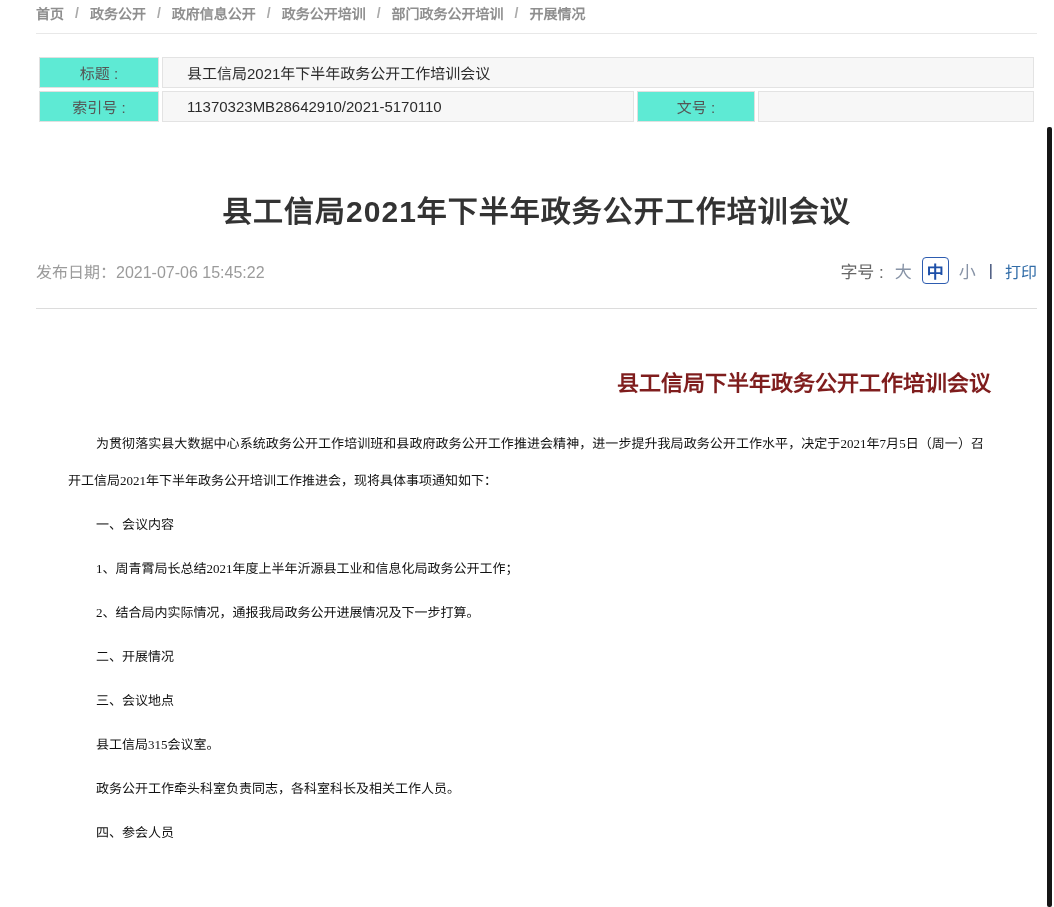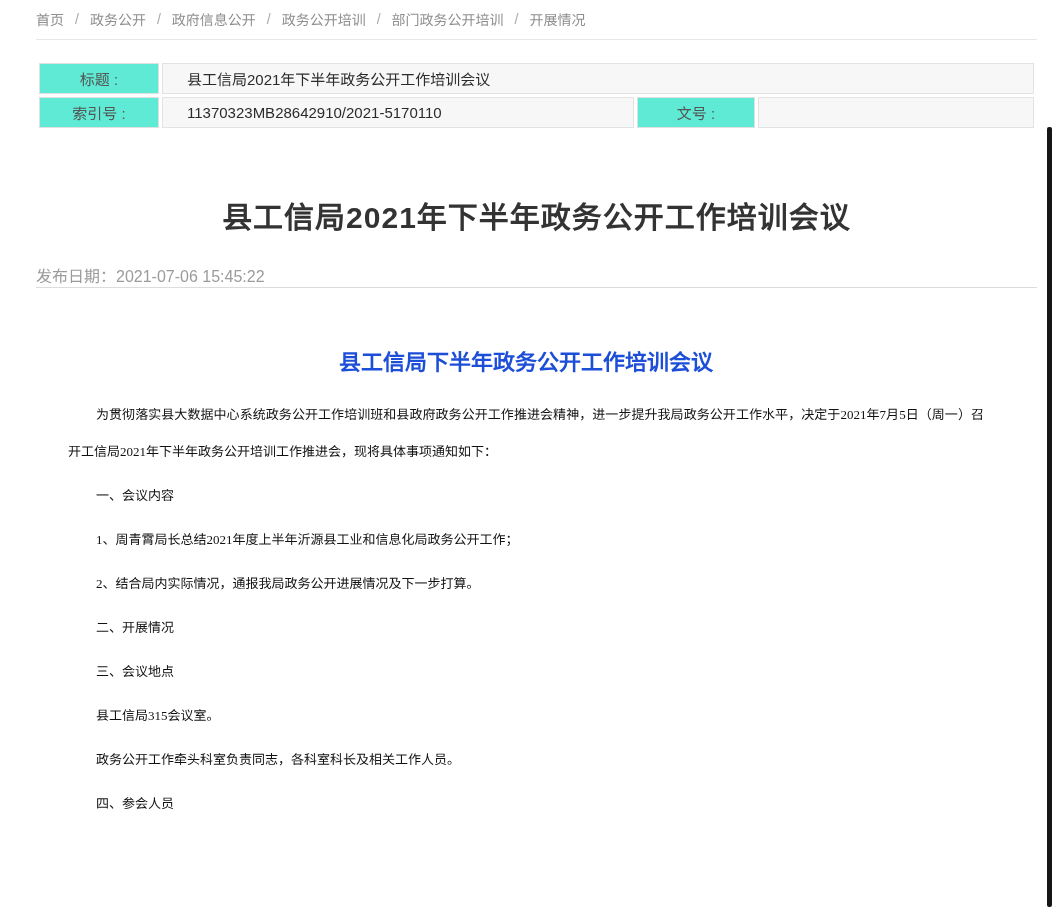--- a/index.html
+++ b/index.html
@@ -6,22 +6,22 @@
   body{
     width:1054px;height:907px;overflow:hidden;background:#ffffff;
     font-family:"Liberation Sans","DejaVu Sans",sans-serif;
     position:relative;
   }
   .page{padding:0 17px 0 36px;}
 
   
   .breadcrumb{
     display:flex;align-items:center;gap:11px;
-    padding:9px 0 10px 0;border-bottom:1px solid #e8e8e8;
-    font-size:14px;color:#999;
+    padding:3px 0 10px 0;border-bottom:1px solid #e8e8e8;
+    font-size:14px;color:#999;font-weight:bold;
   }
   .breadcrumb a{color:#8f8f8f;text-decoration:none;cursor:pointer;}
   .breadcrumb .sep{color:#aaa;}
 
   
   table.meta{
     width:100%;border-collapse:separate;border-spacing:3px;
     margin-top:20px;table-layout:fixed;
   }
   table.meta td{
@@ -39,42 +39,42 @@
   
   h1.doc-title{
     margin:62px 0 0 0;text-align:center;
     font-size:30px;font-weight:700;color:#333;
     letter-spacing:1px;
   }
 
   
   .info-row{
     display:flex;justify-content:space-between;align-items:center;
-    margin-top:26px;padding-bottom:0;border-bottom:1px solid #dcdcdc;
+    margin-top:26px;padding-bottom:24px;border-bottom:1px solid #dcdcdc;
   }
   .pub-date{font-size:16px;color:#9b9b9b;}
   .tools{display:flex;align-items:center;font-size:17px;color:#666;}
   .tools .fs-label{color:#666;margin-right:6px;}
   .tools a{text-decoration:none;cursor:pointer;}
   .tools .size-btn{color:#8793a6;margin:0 5px;}
   .tools .size-btn.active{
     color:#1d4fa8;border:1px solid #2d5cb0;border-radius:4px;
     padding:0px 4px;font-weight:700;
   }
   .tools .divider{color:#2c3e6b;margin:0 12px 0 8px;font-size:16px;}
   .tools .print-btn{color:#326da8;font-size:16px;}
 
   
   .article{
     margin-top:56px;padding:0 46px 0 25px;
     font-family:"Liberation Serif","DejaVu Serif",serif;color:#111;
   }
   .article h2{
-    margin:0 0 20px 0;text-align:center;
-    font-size:22px;font-weight:700;color:#1d4ed8;
+    margin:0 0 28px 0;text-align:right;
+    font-size:22px;font-weight:700;color:#7f1d1d;
   }
   .article p{
     margin:7px;font-size:13px;line-height:37px;
     text-indent:28px;text-align:justify;
   }
 
   
   .scrollbar-thumb{
     position:absolute;left:1047px;top:127px;width:5px;height:780px;
     background:#161616;border-radius:2px;
@@ -119,20 +119,28 @@
     </tr>
   </tbody>
     </table>
 
   <h1 class="doc-title">县工信局2021年下半年政务公开工作培训会议</h1>
 
   <div class="info-row">
     <div class="pub-date">
       <span>发布日期：</span><span>2021-07-06 15:45:22</span>
     </div>
+    <div class="tools">
+      <span class="fs-label">字号 :</span>
+      <a class="size-btn">大</a>
+      <a class="size-btn active">中</a>
+      <a class="size-btn">小</a>
+      <span class="divider">|</span>
+      <a class="print-btn">打印</a>
+    </div>
   </div>
 
   <div class="article">
     <h2>县工信局下半年政务公开工作培训会议</h2>
     <p>为贯彻落实县大数据中心系统政务公开工作培训班和县政府政务公开工作推进会精神，进一步提升我局政务公开工作水平，决定于2021年7月5日（周一）召开工信局2021年下半年政务公开培训工作推进会，现将具体事项通知如下：</p>
     <p>一、会议内容</p>
     <p>1、周青霄局长总结2021年度上半年沂源县工业和信息化局政务公开工作；</p>
     <p>2、结合局内实际情况，通报我局政务公开进展情况及下一步打算。</p>
     <p>二、开展情况</p>
     <p>三、会议地点</p>

